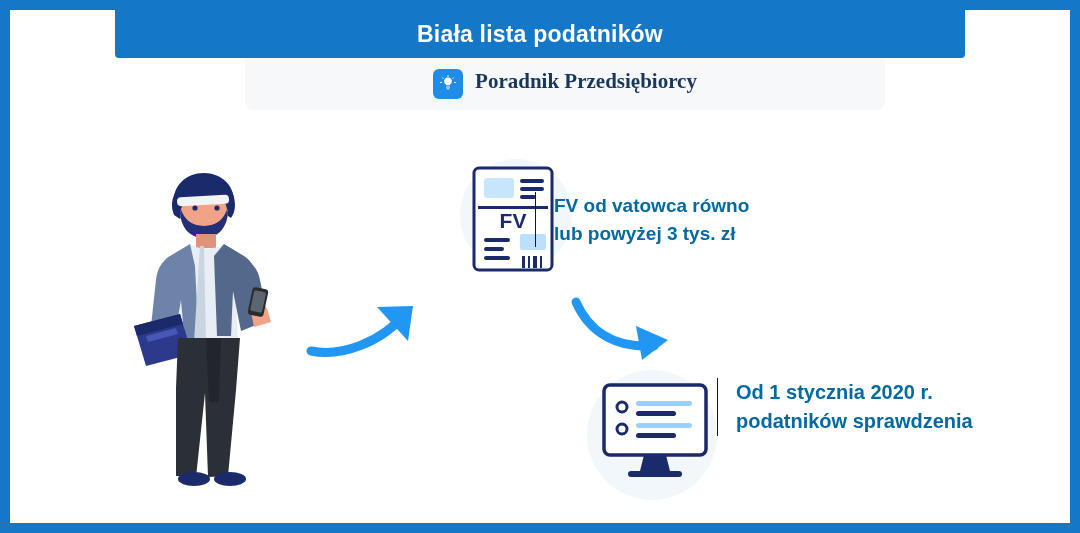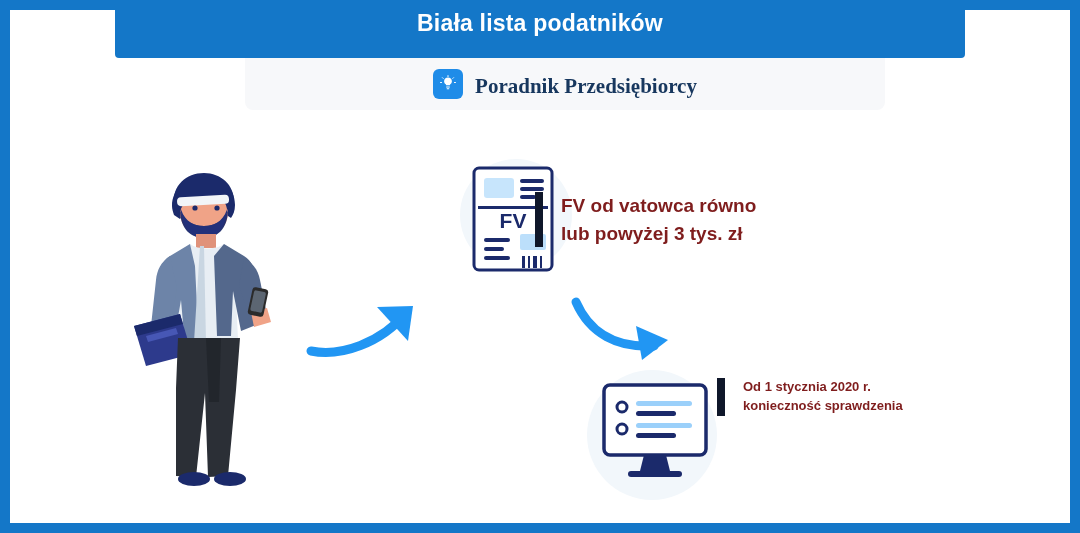--- a/index.html
+++ b/index.html
@@ -50,20 +50,21 @@
   
   .title-bar {
     position: absolute;
     left: 105px;
     top: 0px;
     width: 850px;
     height: 48px;
     background: #1477c8;
     border-radius: 0 0 4px 4px;
     display: flex;
+    align-items: center;
     justify-content: center;
   }
   .title-bar .title-text {
     color: #ffffff;
     font-size: 23px;
     font-weight: bold;
     letter-spacing: 0.2px;
   }
 
   
@@ -74,21 +75,21 @@
     width: 640px;
     height: 52px;
     background: #f7f8fa;
     border-radius: 0 0 8px 8px;
     display: flex;
     align-items: center;
     justify-content: center;
   }
   .brand-inner {
     display: flex;
-    align-items: flex-end;
+    align-items: flex-start;
     gap: 12px;
   }
   .bulb-badge {
     width: 30px;
     height: 30px;
     border-radius: 6px;
     background: #1f8ce8;
     display: flex;
     align-items: center;
     justify-content: center;
@@ -152,34 +153,34 @@
   .node-monitor svg {
     position: absolute;
     left: 15px;
     top: 12px;
   }
 
   
   .callout {
     position: absolute;
     padding-left: 18px;
-    border-left: 8px solid #0f172a;
-    color: #7f1d1d;
+    border-left: 1px solid #0f172a;
+    color: #0369a1;
     font-weight: bold;
     line-height: 1.45;
   }
   .callout-1 {
     left: 525px;
     top: 182px;
     font-size: 19px;
   }
   .callout-2 {
     left: 707px;
     top: 368px;
-    font-size: 13px;
+    font-size: 20px;
   }
   .callout .line { white-space: nowrap; }
 
   
   .arrow-1 {
     position: absolute;
     left: 295px;
     top: 285px;
   }
   .arrow-2 {
@@ -326,16 +327,16 @@
       <rect x="36" y="34" width="40" height="5" rx="2.5" fill="#1b2a6b"></rect>
       <rect x="36" y="46" width="56" height="5" rx="2.5" fill="#2196f3" opacity="0.45"></rect>
       <rect x="36" y="56" width="40" height="5" rx="2.5" fill="#1b2a6b"></rect>
       <path d="M44 78h22l4 16H40z" fill="#1b2a6b"></path>
       <rect x="28" y="94" width="54" height="6" rx="3" fill="#1b2a6b"></rect>
     </svg>
   </div>
 
   <div class="callout callout-2">
     <div class="line">Od 1 stycznia 2020 r.</div>
-    <div class="line">konieczność sprawdzenia</div>
+    <div class="line">podatników sprawdzenia</div>
   </div>
 
 </div>
 
 </body></html>

